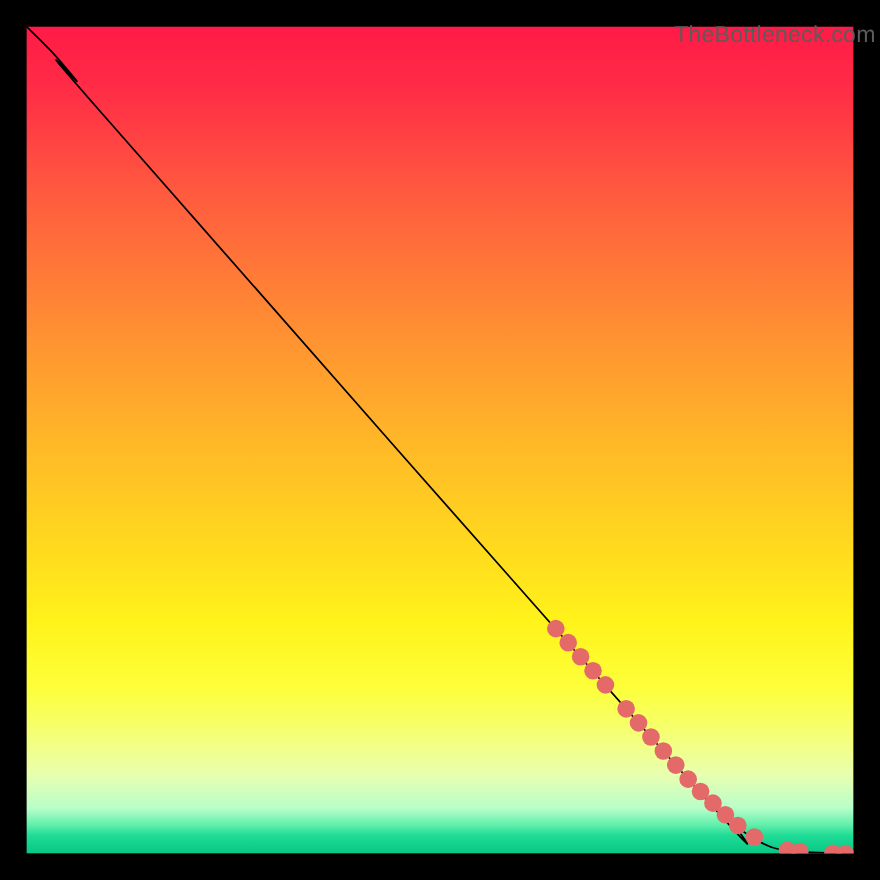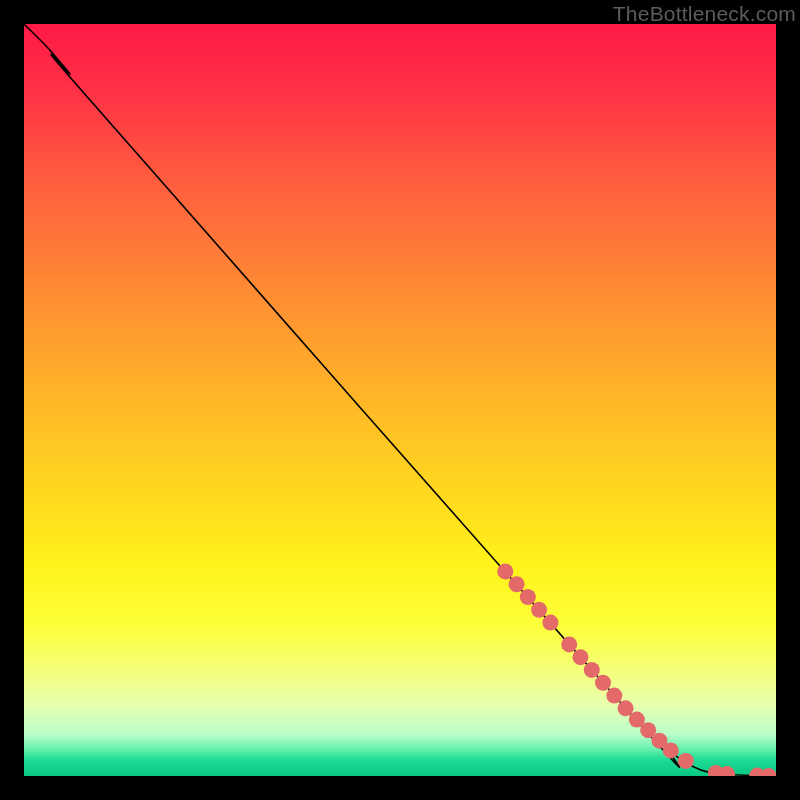--- a/index.html
+++ b/index.html
@@ -21,21 +21,21 @@
   }
   .plot {
     position: absolute;
     left: 0;
     top: 0;
     width: 752px;
     height: 752px;
   }
   .watermark {
     position: absolute;
-    top: 2px;
+    top: 20px;
     right: 4px;
     color: #5c5c5c;
     font-size: 21px;
     letter-spacing: 0.2px;
     font-weight: 500;
   }
   svg { display: block; }
 </style>
 </head>
 <body>

